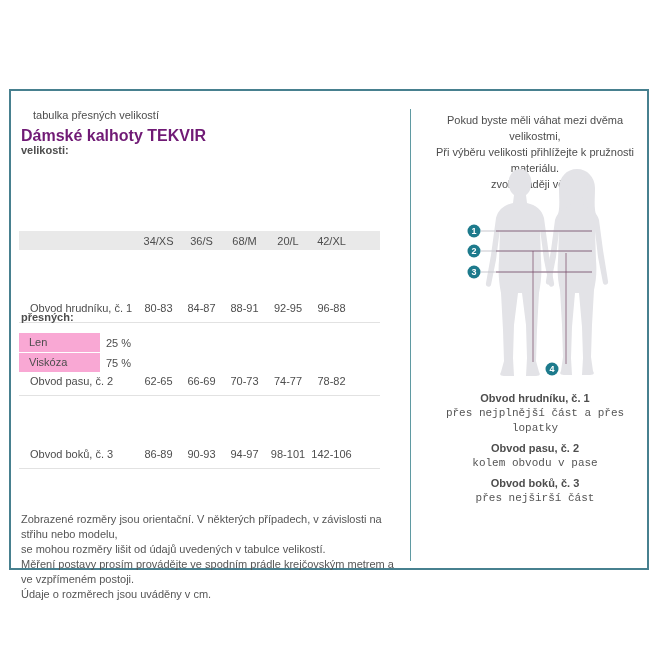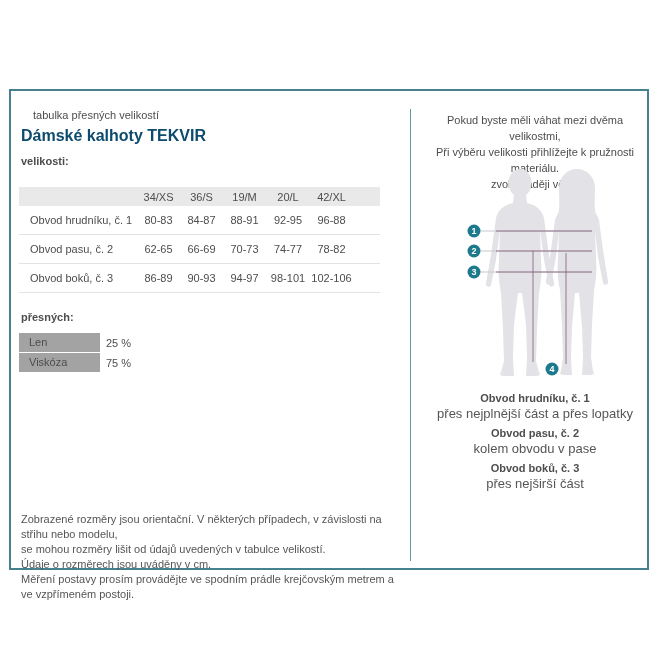--- a/index.html
+++ b/index.html
@@ -8,49 +8,49 @@
   .canvas { position:relative; width:670px; height:670px; background:#fff; overflow:hidden; }
 
   .panel {
     position:absolute; left:9px; top:89px; width:640px; height:481px;
     border:2px solid #47808f; background:#fff;
   }
   .divider { position:absolute; left:399px; top:18px; height:452px; width:1px; background:#5f9aa2; }
 
   
   .eyebrow { position:absolute; left:10px; top:18px; font-size:11px; color:#4d4d4d;padding-left:12px; }
-  .title   { position:absolute; left:10px; top:36px; font-size:16px; font-weight:bold; color:#0c4a6e; }
+  .title   { position:absolute; left:10px; top:36px; font-size:16px; font-weight:bold; color:#701a75; }
   .sizes-label, .comp-label { position:absolute; left:10px; font-size:11px; font-weight:bold; color:#4d4d4d; }
-  .sizes-label { top:64px; }
+  .sizes-label { top:53px; }
   .comp-label  { top:220px; }
 
   .size-table { position:absolute; left:8px; top:96px; width:361px; font-size:11px; }
-  .st-row { display:grid; grid-template-columns:118px 43px 43px 43px 44px 43px 27px; align-items:center; }
+  .st-row { display:grid; grid-template-columns:118px 43px 43px 43px 44px 43px 27px; align-items:center;margin-top:44px; }
   .st-head { background:#e9e9e9; height:19px; }
   .st-data { height:29px; border-bottom:1px solid #e2e2e2; }
   .st-row .lbl { padding-left:11px; text-align:left; }
   .st-row span { text-align:center; }
 
   .comp-table { position:absolute; left:8px; top:242px; width:361px; font-size:11px; }
   .comp-row { display:flex; align-items:center; height:19px; margin-bottom:1px; }
-  .comp-mat { width:81px; background:#a3a3a3; height:19px; line-height:19px; padding-left:10px; }
+  .comp-mat { width:81px; background:#f9a8d4; height:19px; line-height:19px; padding-left:10px; }
   .comp-val { margin-left:6px; }
 
   .disclaimer { position:absolute; left:10px; top:421px; width:380px; font-size:11px; line-height:15px; color:#555; }
 
   
   .right-pane { position:absolute; left:400px; top:0; width:240px; height:100%; }
   .intro { position:absolute; left:18px; top:21px; width:212px; text-align:center; font-size:11px; line-height:16px; color:#4d4d4d; }
 
   .figure-wrap { position:absolute; left:29px; top:74px; width:220px; height:215px; }
 
   .measures { position:absolute; left:18px; top:300px; width:212px; text-align:center; }
   .measure-block { margin-bottom:5px; }
   .measure-title { font-size:11px; font-weight:bold; color:#4d4d4d; line-height:15px; }
-  .measure-desc  { font-size:13px; color:#555; line-height:15px; margin-bottom:5px; }
+  .measure-desc  { font-size:11px; color:#555; line-height:15px; margin-bottom:5px;font-family:Liberation Mono, monospace; }
 
   .body-fill { fill:#e3e3e7; }
   .mline-base { stroke:#c7c7ce; stroke-width:1; }
   .mline { stroke:#7c4f6d; stroke-width:1; opacity:.75; }
   .marker-circle { fill:#1d7a8c; }
   .marker-num { fill:#ffffff; font-family:"Liberation Sans",sans-serif; font-size:9px; font-weight:bold; text-anchor:middle; }
 </style>
 </head>
 <body>
 
@@ -60,21 +60,21 @@
 
     <div class="eyebrow">tabulka přesných velikostí</div>
     <div class="title">Dámské kalhoty TEKVIR</div>
     <div class="sizes-label">velikosti:</div>
 
     <div class="size-table">
       <div class="st-row st-head">
         <span class="lbl"></span>
         <span>34/XS</span>
         <span>36/S</span>
-        <span>19/M</span>
+        <span>68/M</span>
         <span>20/L</span>
         <span>42/XL</span>
         <span></span>
       </div>
       <div class="st-row st-data">
         <span class="lbl">Obvod hrudníku, č. 1</span>
         <span>80-83</span>
         <span>84-87</span>
         <span>88-91</span>
         <span>92-95</span>
@@ -89,42 +89,42 @@
         <span>74-77</span>
         <span>78-82</span>
         <span></span>
       </div>
       <div class="st-row st-data">
         <span class="lbl">Obvod boků, č. 3</span>
         <span>86-89</span>
         <span>90-93</span>
         <span>94-97</span>
         <span>98-101</span>
-        <span>102-106</span>
+        <span>142-106</span>
         <span></span>
       </div>
     </div>
 
     <div class="comp-label">přesných:</div>
     <div class="comp-table">
       <div class="comp-row">
         <div class="comp-mat">Len</div>
         <div class="comp-val">25 %</div>
       </div>
       <div class="comp-row">
         <div class="comp-mat">Viskóza</div>
         <div class="comp-val">75 %</div>
       </div>
     </div>
 
     <div class="disclaimer">
       <div>Zobrazené rozměry jsou orientační. V některých případech, v závislosti na střihu nebo modelu,</div>
       <div>se mohou rozměry lišit od údajů uvedených v tabulce velikostí.</div>
+      <div>Měření postavy prosím provádějte ve spodním prádle krejčovským metrem a ve vzpřímeném postoji.</div>
       <div>Údaje o rozměrech jsou uváděny v cm.</div>
-      <div>Měření postavy prosím provádějte ve spodním prádle krejčovským metrem a ve vzpřímeném postoji.</div>
     </div>
 
     <div class="right-pane">
       <div class="intro">
         <div>Pokud byste měli váhat mezi dvěma velikostmi,</div>
         <div>Při výběru velikosti přihlížejte k pružnosti materiálu.</div>
         <div>zvolte raději větší.</div>
       </div>
 
       <div class="figure-wrap">

